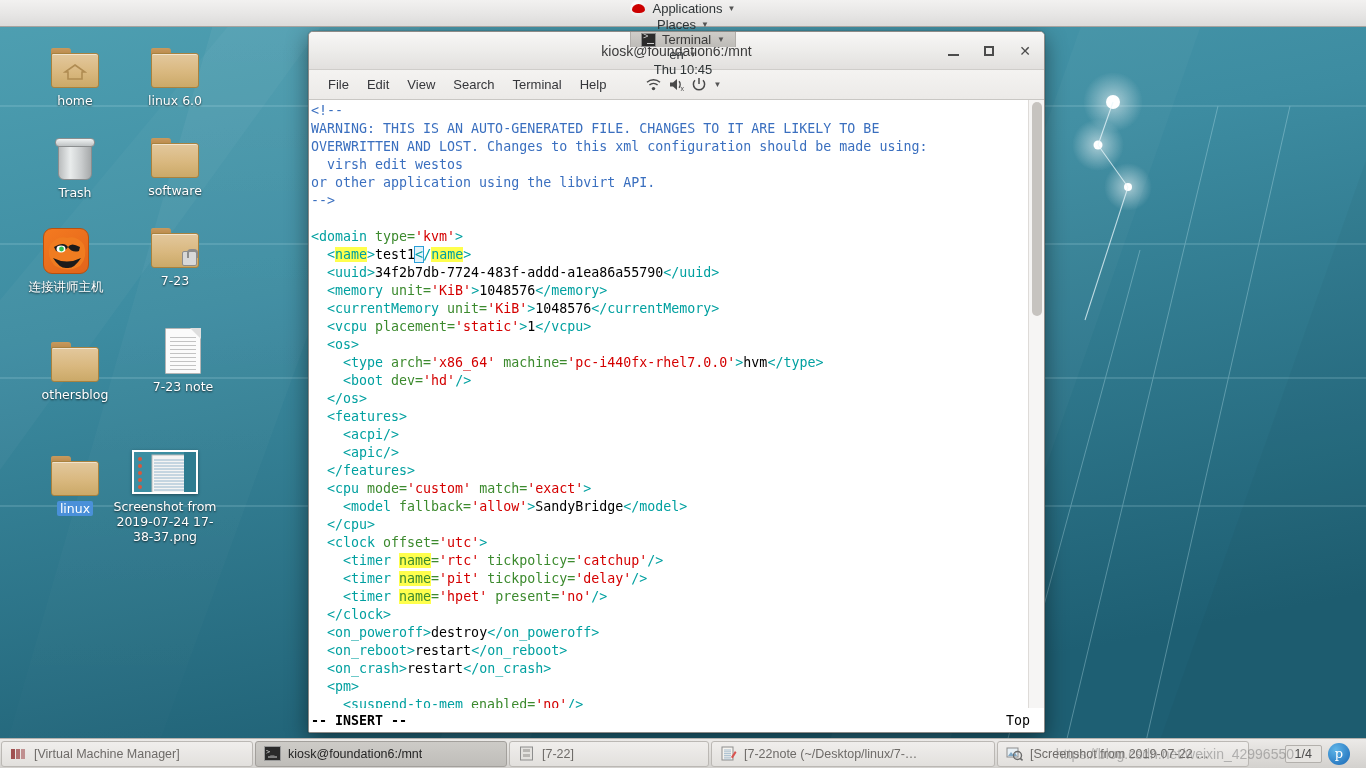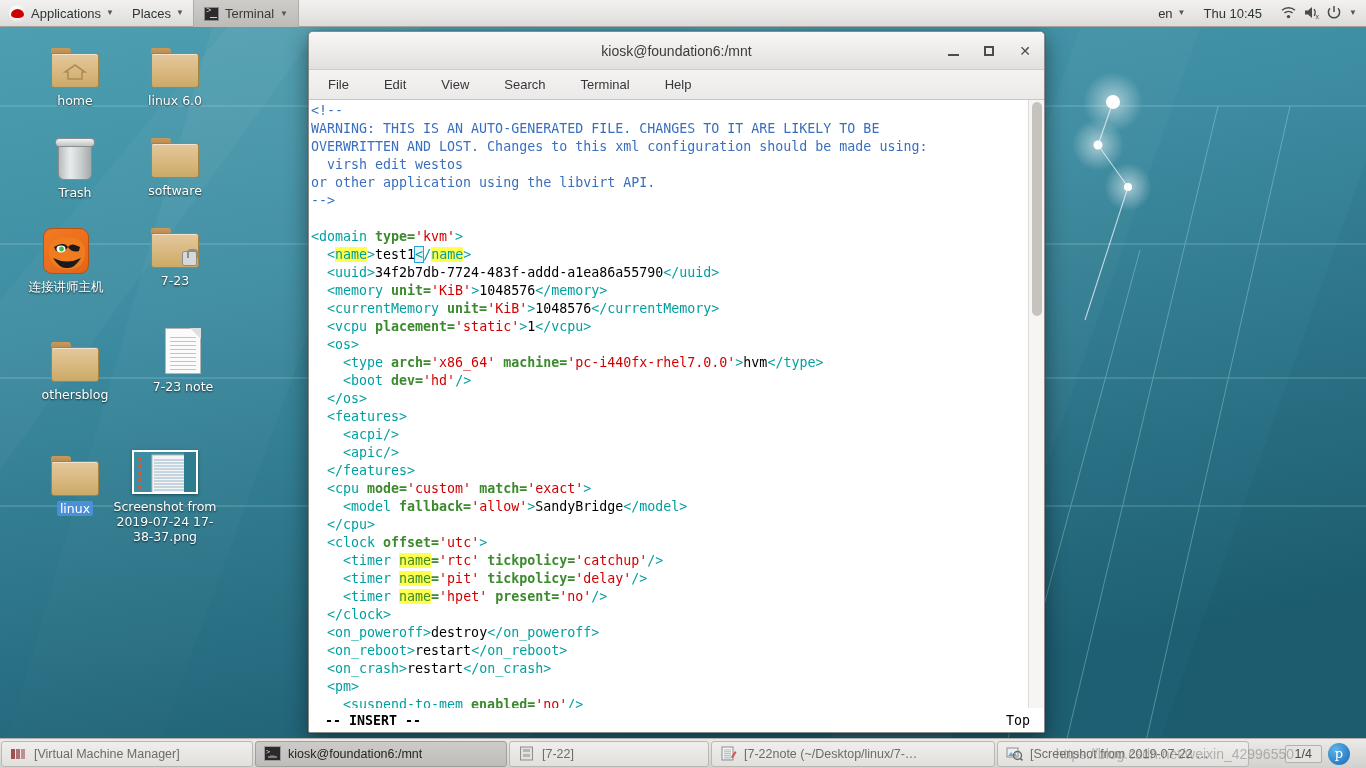--- a/index.html
+++ b/index.html
@@ -19,23 +19,24 @@
       linear-gradient(160deg, #4595a8 0%, #3c8 da1 25%, #2f7f95 60%, #1f6276 100%);
     background-color: #3b8da2;
   }
   #wallpaper-svg { position: absolute; left:0; top:0; }
 
   
   #top-panel {
     position: absolute; left: 0; top: 0; width: 1366px; height: 27px;
     background: linear-gradient(to bottom, #f2f1f0 0%, #e8e7e6 50%, #dcdbda 100%);
     border-bottom: 1px solid #a6a39f;
-    display: flex; align-items: flex-start;
+    display: flex; align-items: center;
     font-size: 13px; color: #2e3436;
     z-index: 50;
+    flex-direction: column;
   }
   #top-panel .tp-item {
     display: flex; align-items: center; gap: 5px;
     height: 26px; padding: 0 9px; cursor: default;
   }
   .caret { font-size: 8px; color: #555; line-height: 1; }
   .rh-logo {
     width: 17px; height: 17px; border-radius: 50%;
     background: radial-gradient(circle at 35% 30%, #ffffff 0%, #f2f2f2 48%, #dcdcdc 100%);
     position: relative; display:inline-block;
@@ -160,56 +161,56 @@
   .wbtns { position:absolute; right: 8px; top: 0; height: 38px; display:flex; align-items:center; gap: 14px; }
   .wbtn { width: 22px; height: 22px; display:flex; align-items:center; justify-content:center;
           color:#4c4c4c; font-size: 14px; cursor: default; }
   .wbtn .min { width: 11px; height: 2px; background:#4c4c4c; margin-top:8px; }
   .wbtn .max { width: 10px; height: 10px; border: 2px solid #4c4c4c; }
 
   #menubar {
     height: 30px; flex: none; display: flex; align-items: center; padding-left: 10px;
     background: linear-gradient(to bottom,#f4f3f1,#eceaE8);
     border-bottom: 1px solid #c9c7c4;
-    font-size: 13px; color: #35363a; gap: 17px;
+    font-size: 13px; color: #35363a;
   }
   #menubar .mi { padding: 3px 9px; border-radius: 3px; cursor: default; }
 
   #term-body {
     flex: 1; position: relative; background: #ffffff; overflow: hidden;
     display: flex;
   }
   #term-text {
     flex: 1; padding: 2px 0 0 2px;
     font-family: "DejaVu Sans Mono", "Liberation Mono", monospace;
     font-size: 13.3px; line-height: 18px;
     white-space: pre; color: #000000; overflow: hidden;
   }
   #term-text .row { height: 18px; }
   .c-tag   { color: #00a0a0; }
-  .c-attr  { color: #3c8a2e; font-weight: bold; }
+  .c-attr  { color: #3c8a2e; }
   .c-val   { color: #d40000; }
   .c-txt   { color: #000000; }
   .c-cmt   { color: #3a6fbf; }
   .c-hl    { background: #ffff4d; color: #00a0a0; }
   .c-hlattr{ background: #ffff4d; color: #3c8a2e; }
   .cursor  { outline: 1px solid #2b9fd8; background: rgba(60,170,220,0.14); }
 
   #term-scroll {
     width: 16px; flex: none; background: #f6f5f4; border-left: 1px solid #dedbd8;
     position: relative;
   }
   #term-thumb {
     position:absolute; left: 3px; top: 2px; width: 10px; height: 214px;
     background: #c6c3bf; border-radius: 5px;
   }
   #statusline {
     height: 24px; flex: none; background:#ffffff; border-top:1px solid #ffffff;
     font-family: "DejaVu Sans Mono","Liberation Mono",monospace;
-    font-size: 13.3px; color:#000; display:flex; align-items:center; padding: 0 14px 0 16px;
+    font-size: 13.3px; color:#000; display:flex; align-items:center; padding: 0 14px 0 2px;
     font-weight: bold;
   }
   #statusline .sl-mode { flex:none; }
   #statusline .sl-top  { margin-left:auto; font-weight:normal; }
   #statusline-wrap { position:relative; display:flex; width:100%; align-items:center; }
 
   
   #taskbar {
     position: absolute; left: 0; bottom: 0; width: 1366px; height: 30px;
     background: linear-gradient(to bottom, #eceae8 0%, #e0dedb 48%, #d3d1ce 100%);

